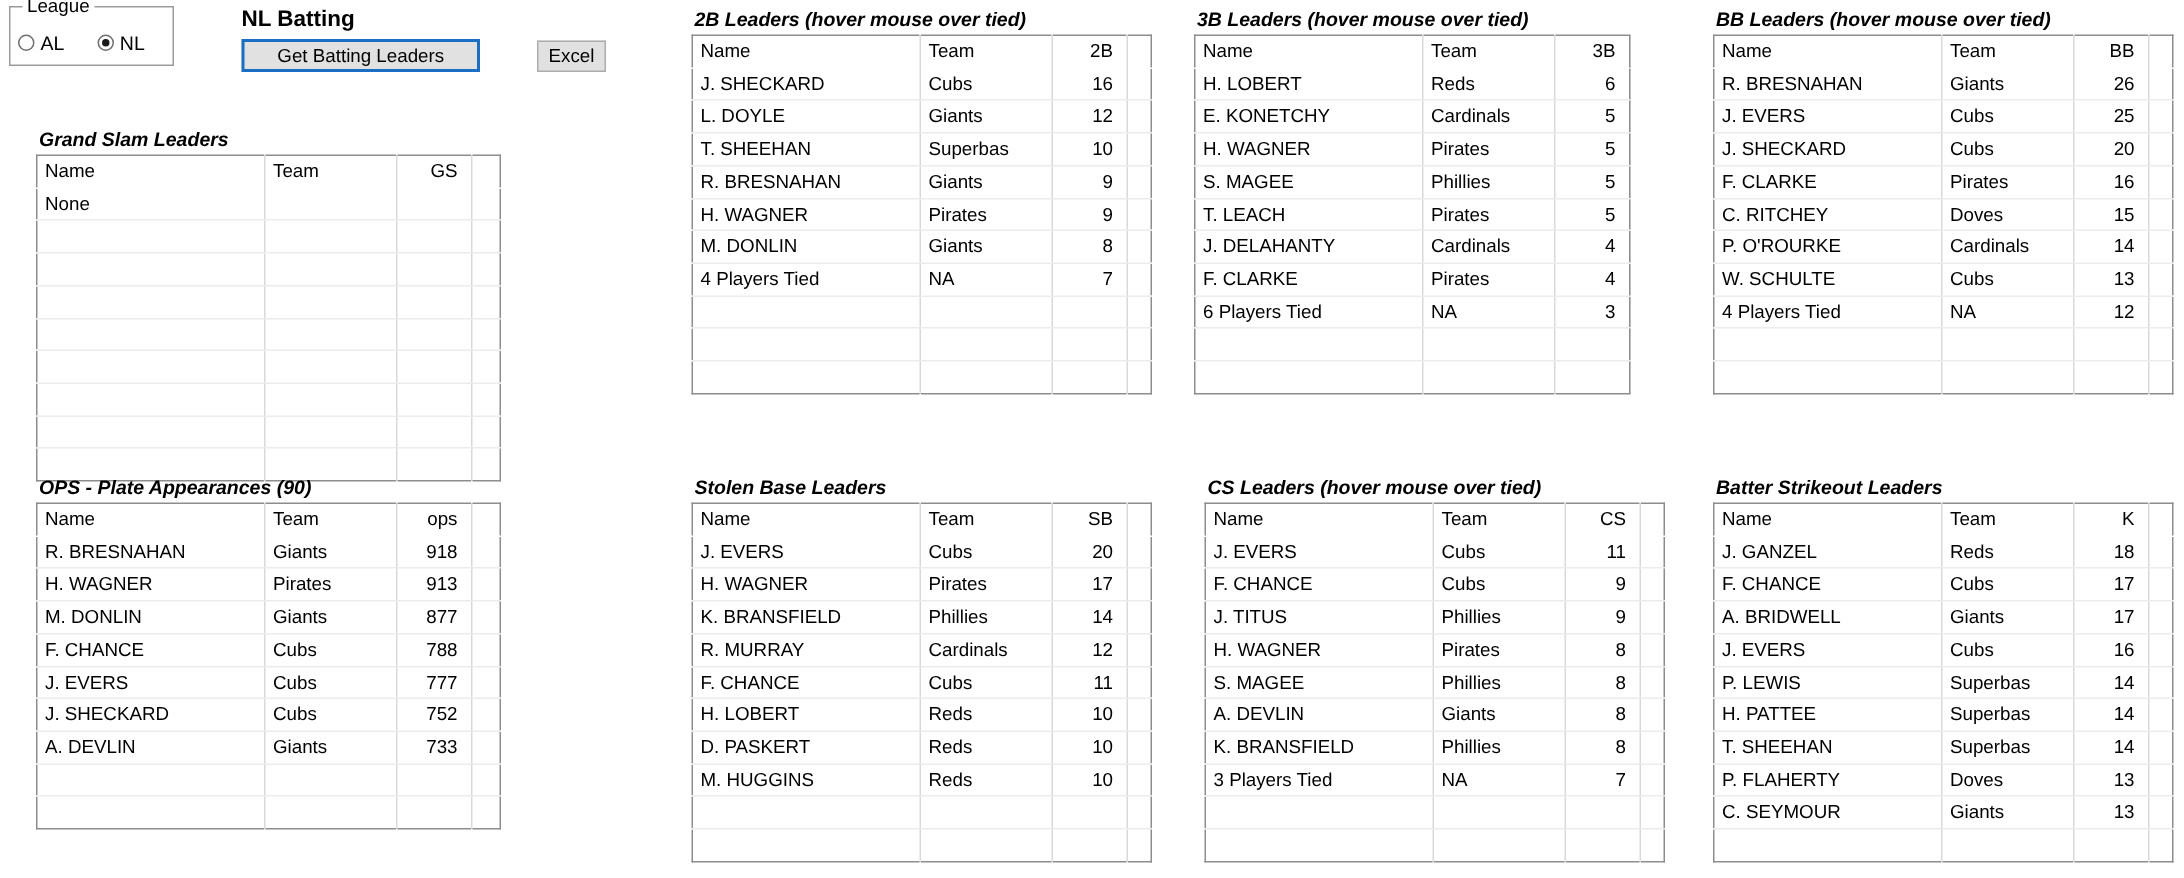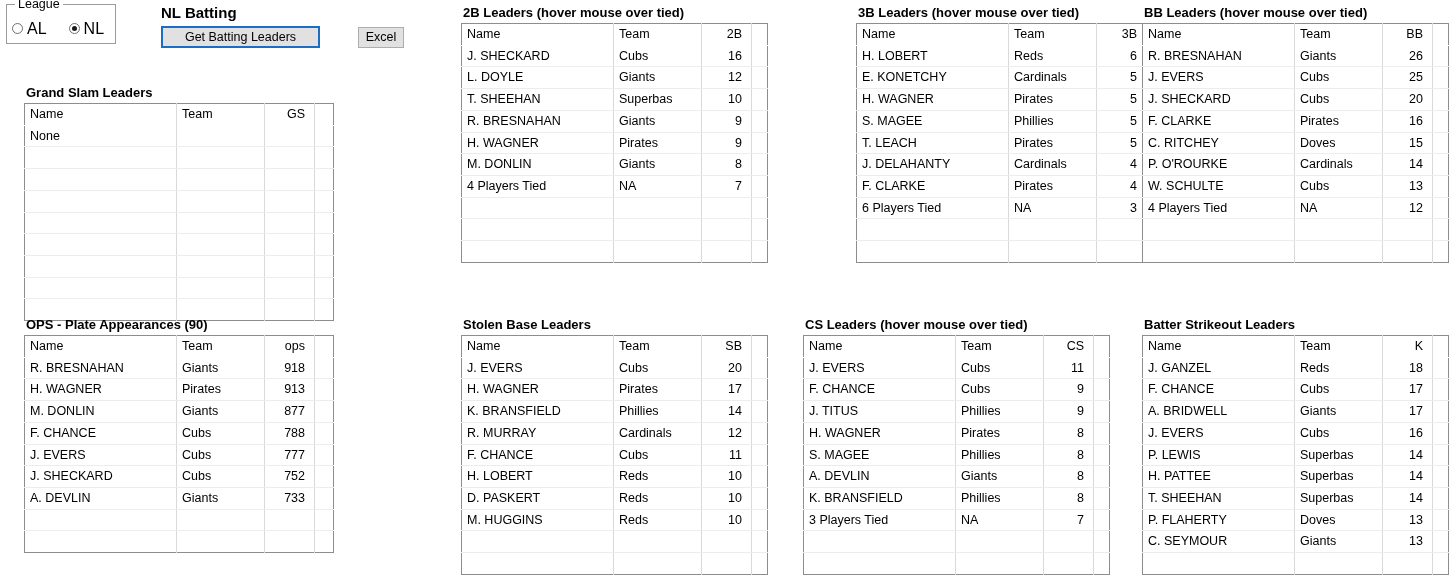--- a/index.html
+++ b/index.html
@@ -47,21 +47,21 @@
     flex: 0 0 auto;
   }
   .radio-mark.checked::after {
     content: "";
     position: absolute;
     left: 2px; top: 2px;
     width: 5px; height: 5px;
     border-radius: 50%;
     background: #1a1a1a;
   }
-  .radio-label { font-size: 16px; line-height: 13px; }
+  .radio-label { font-size: 13px; line-height: 13px; }
 
   
   .panel-title {
     position: absolute;
     left: 161px; top: 5px;
     font-size: 15px;
     font-weight: bold;
     line-height: 15px;
     white-space: nowrap;
   }
@@ -92,20 +92,21 @@
   }
 
   
   .block { position: absolute; }
   .block-title {
     font-size: 13px;
     font-weight: bold;
     line-height: 15px;
     margin: 0 0 3px 2px;
     white-space: nowrap;
+    font-style: italic;
   }
   .grid {
     border: 1px solid #8d8d8d;
     background: #ffffff;
     border-collapse: collapse;
     table-layout: fixed;
     width: 100%;
   }
   .grid td {
     height: 20.7px;
@@ -295,21 +296,21 @@
             </tr>
             <tr>
               <td>&nbsp;</td>
               <td>&nbsp;</td>
               <td class="num">&nbsp;</td>
               <td class="pad">&nbsp;</td>
             </tr>
           </tbody>
         </table>
       </div>
-      <div class="block" style="left: 840px; top: 5px; width: 307px; padding-left: 16px;">
+      <div class="block" style="left: 780px; top: 5px; width: 307px; padding-left: 16px;">
         <div class="block-title">3B Leaders (hover mouse over tied)</div>
         <table class="grid">
           <colgroup>
             <col style="width: 152px;">
             <col style="width: 88px;">
             <col style="width: 50px;">
             <col>
           </colgroup>
           <tbody>
             <tr>

